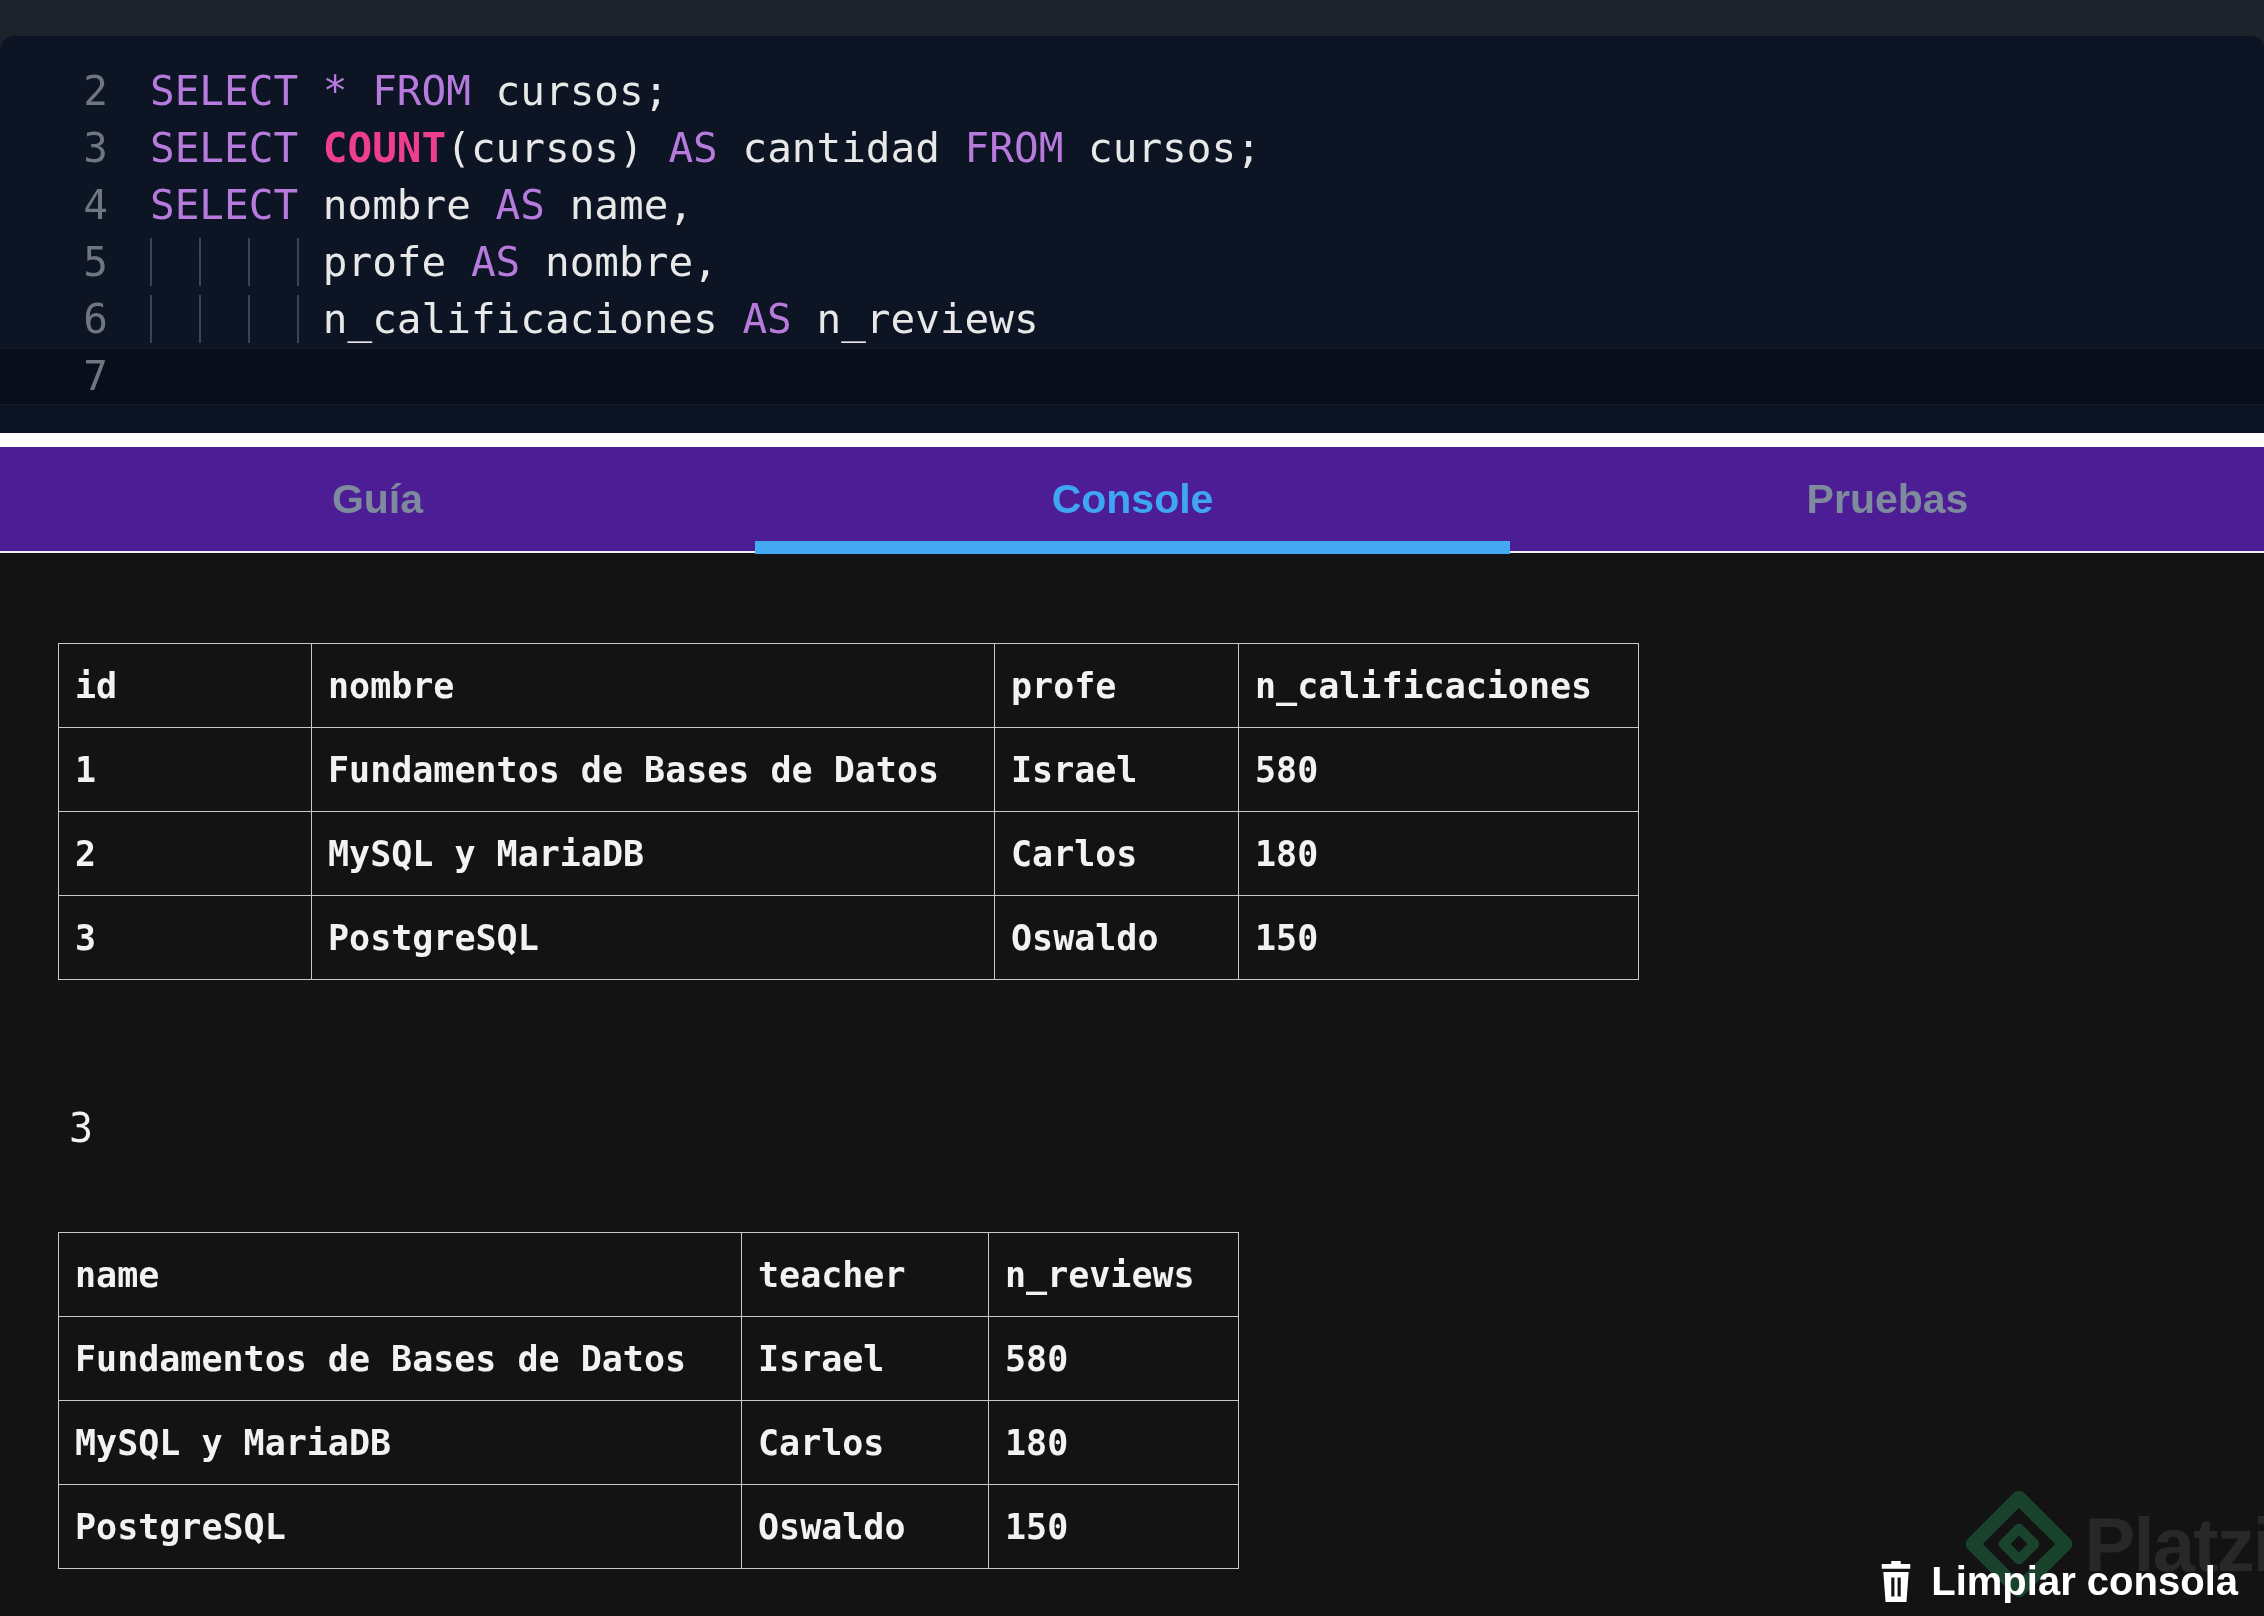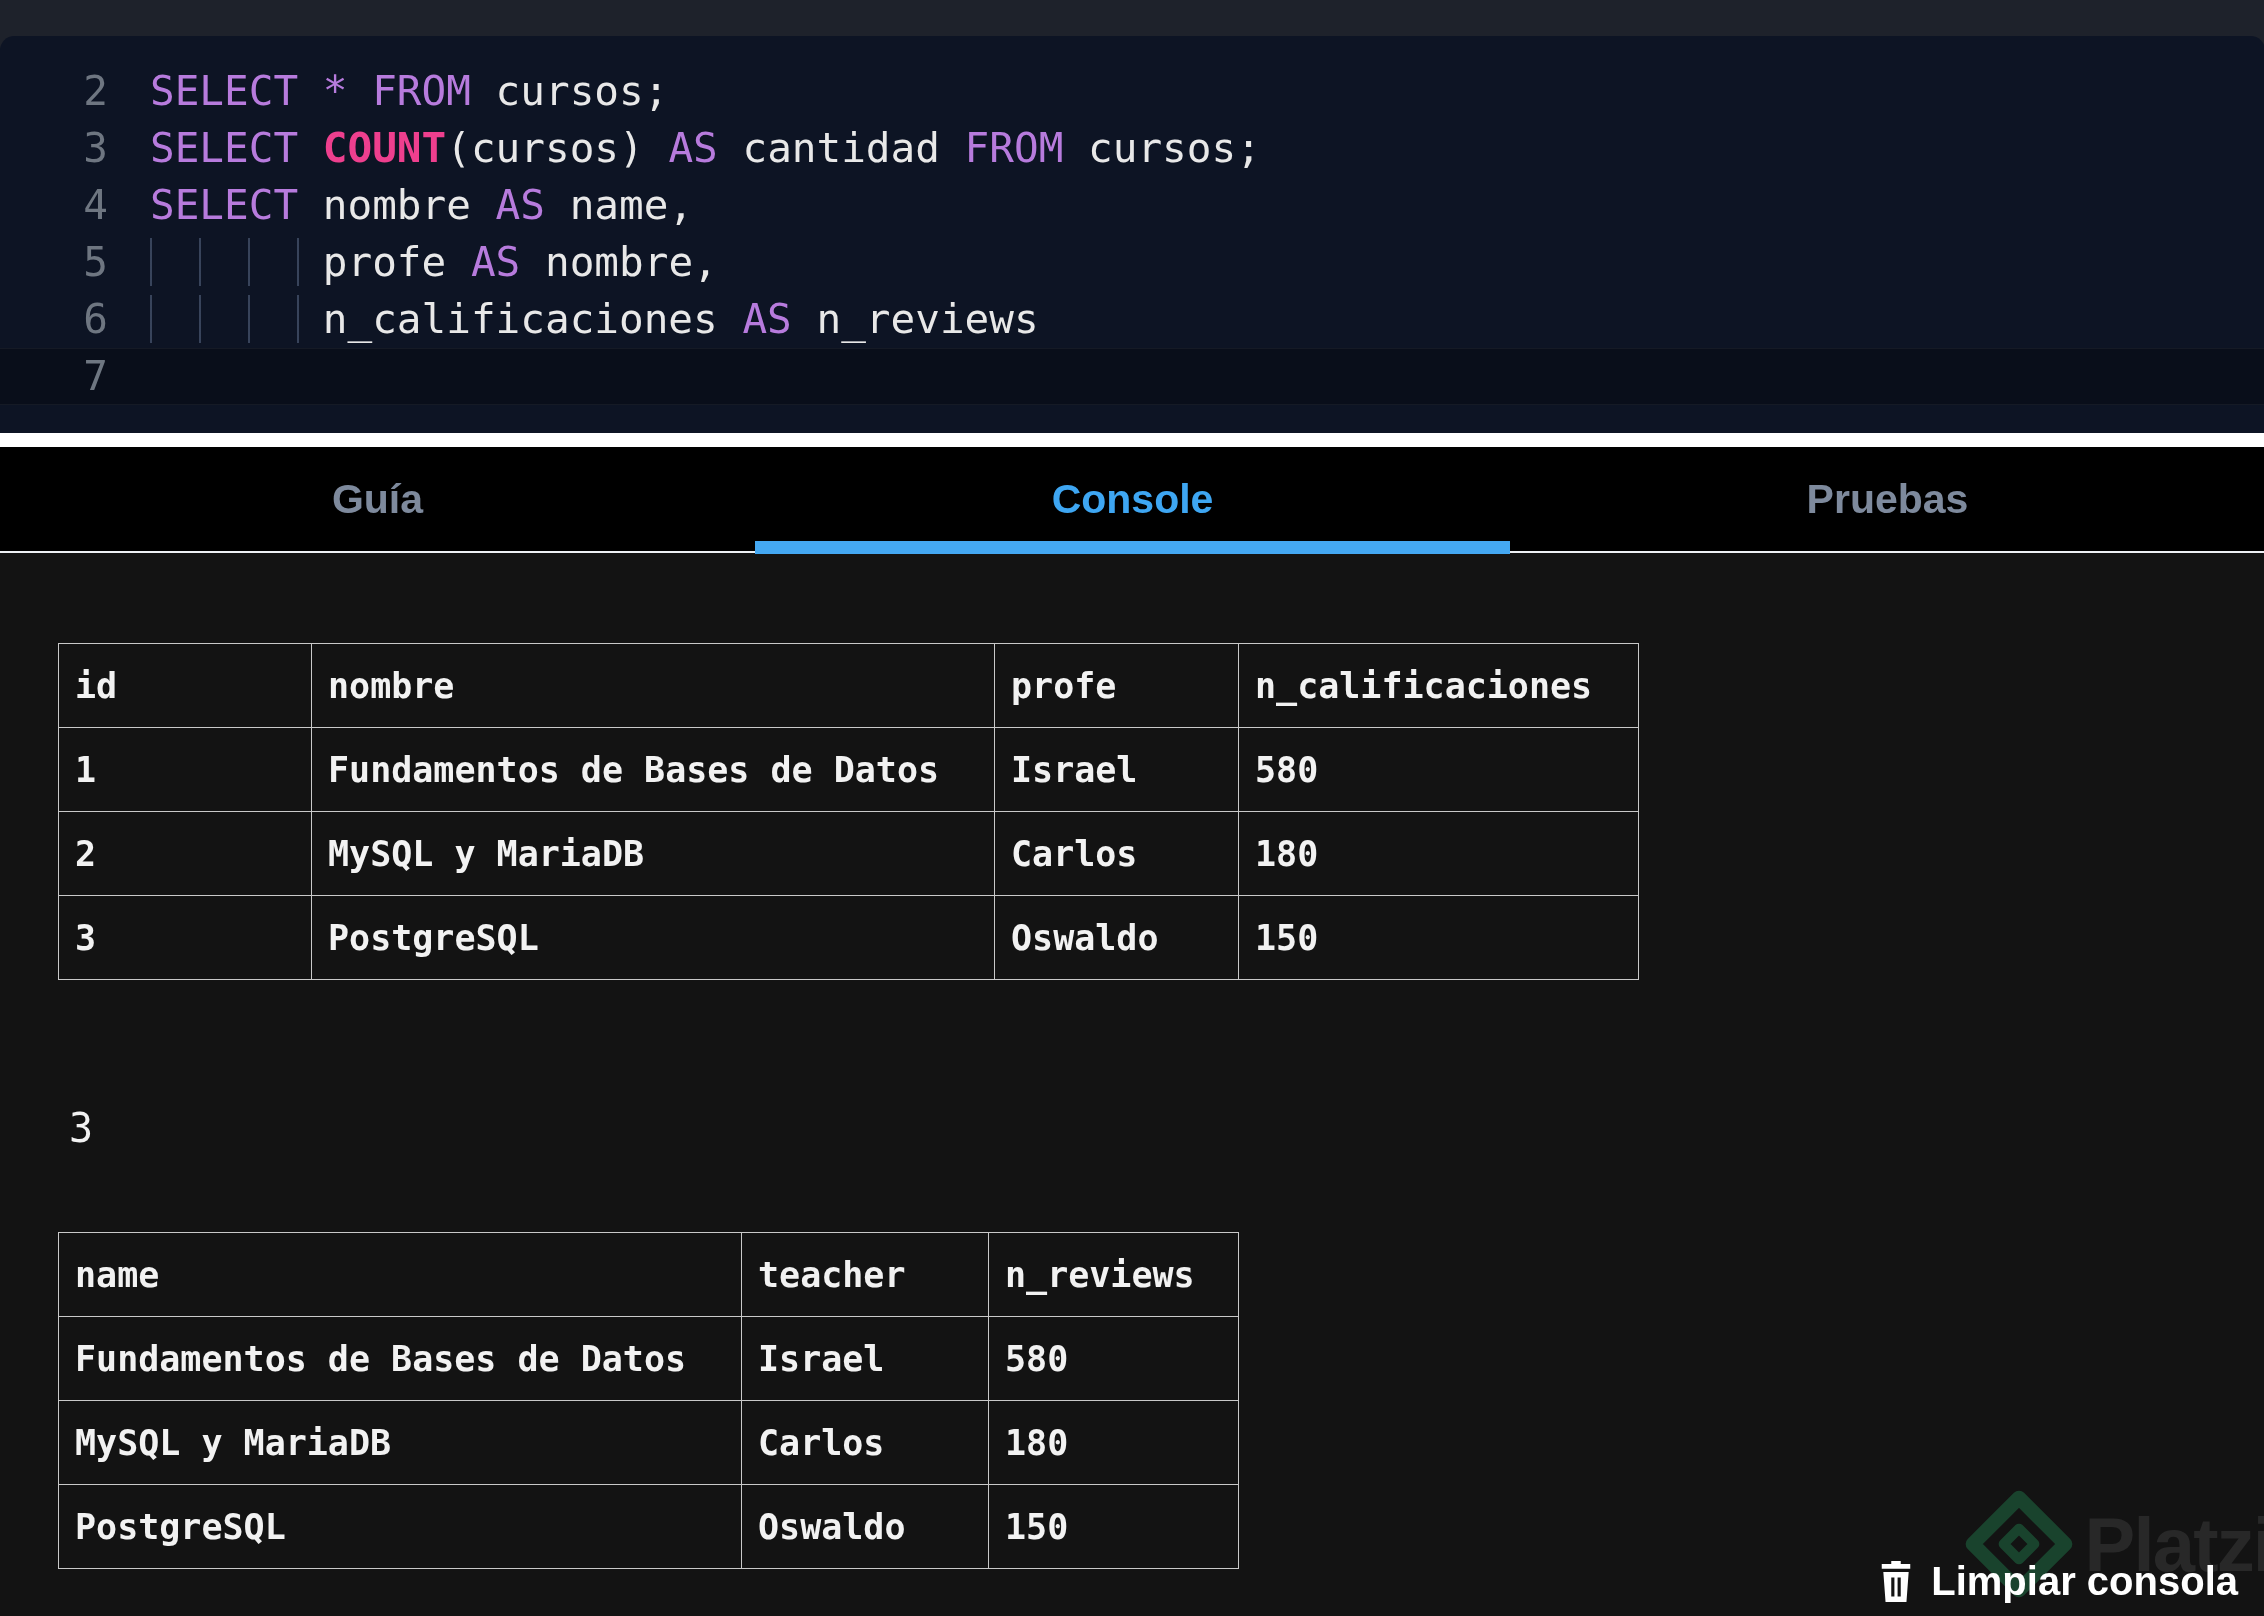--- a/index.html
+++ b/index.html
@@ -58,21 +58,21 @@
   .divider {
     position: absolute; top: 433px; left: 0;
     width: 100%; height: 14.4px;
     background: #ffffff;
   }
 
   
   .tabbar {
     position: absolute; top: 447px; left: 0;
     width: 100%; height: 104px;
-    background: #000000;
+    background: #4c1d95;
     border-bottom: 2.7px solid #eef0f4;
     display: flex;
     align-items: center;
   }
   .tab {
     flex: 1 1 0;
     text-align: center;
     font-family: "Liberation Sans", sans-serif;
     font-weight: 700;
     font-size: 41px;

